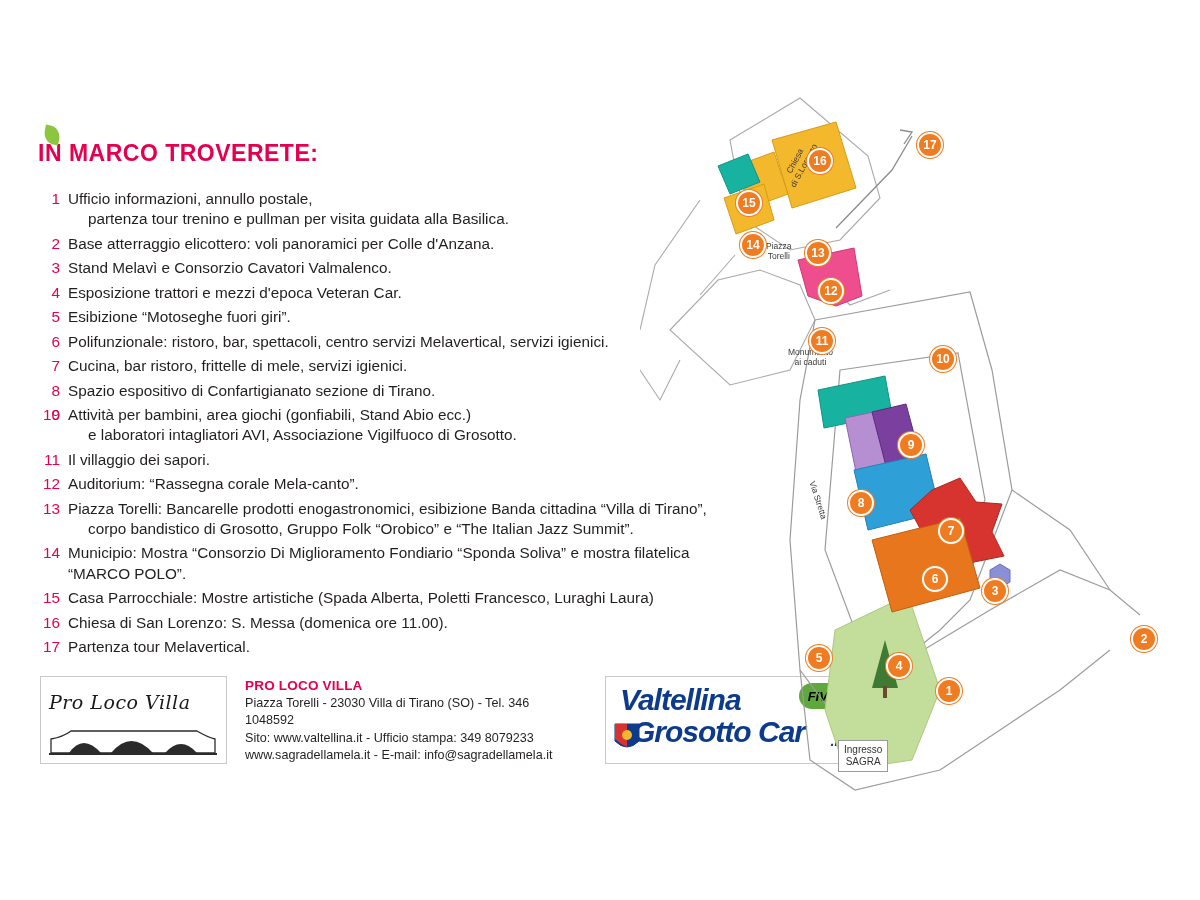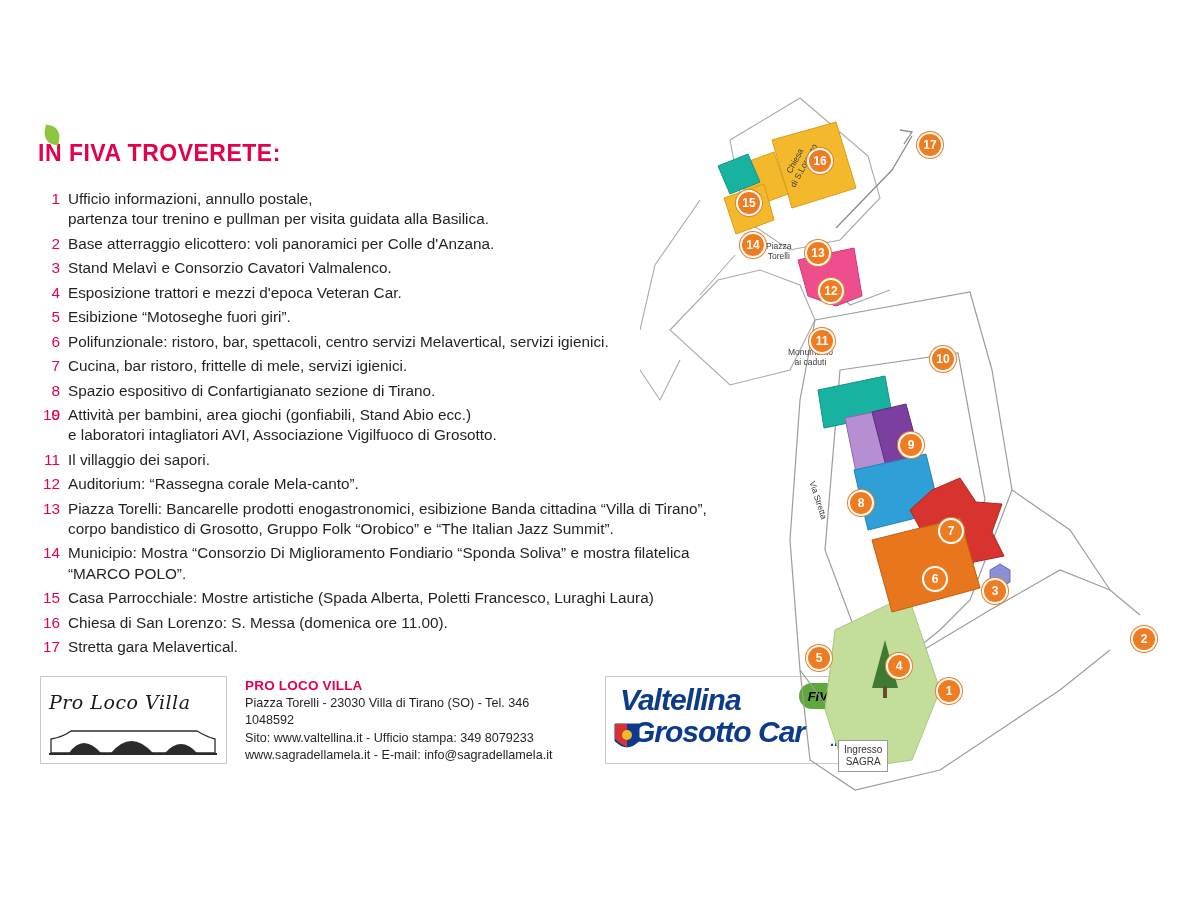--- a/index.html
+++ b/index.html
@@ -39,21 +39,21 @@
     font-size:15.3px;
     color:#231f20;
     line-height:1.31;
   }
   ul.items li .num{
     position:absolute;left:0;top:0;
     width:22px;text-align:right;
     color:#e5004f;
     font-size:15.3px;
   }
-  ul.items li .l2{display:block;}
+  ul.items li .l2{display:block;margin-left:20px;}
 
   
   .footer{position:absolute;left:40px;top:676px;display:flex;gap:18px;align-items:flex-start;}
   .proloco-box{
     width:185px;height:86px;
     border:1px solid #c9c9c9;
     position:relative;
     background:#fff;
     overflow:hidden;
   }
@@ -140,39 +140,39 @@
     padding:3px 5px;text-align:center;line-height:1.2;
   }
 </style>
 </head>
 <body>
 
 <div class="page">
 
   <div class="legend">
     <div class="leaf"></div>
-    <h1 class="legend-title">IN FIVA TROVERETE:</h1>
+    <h1 class="legend-title">IN MARCO TROVERETE:</h1>
     <ul class="items">
       <li><span class="num">1</span><span>Ufficio informazioni, annullo postale,</span><span class="l2">partenza tour trenino e pullman per visita guidata alla Basilica.</span></li>
       <li><span class="num">2</span><span>Base atterraggio elicottero: voli panoramici per Colle d'Anzana.</span></li>
       <li><span class="num">3</span><span>Stand Melavì e Consorzio Cavatori Valmalenco.</span></li>
       <li><span class="num">4</span><span>Esposizione trattori e mezzi d'epoca Veteran Car.</span></li>
       <li><span class="num">5</span><span>Esibizione “Motoseghe fuori giri”.</span></li>
       <li><span class="num">6</span><span>Polifunzionale: ristoro, bar, spettacoli, centro servizi Melavertical, servizi igienici.</span></li>
       <li><span class="num">7</span><span>Cucina, bar ristoro, frittelle di mele, servizi igienici.</span></li>
       <li><span class="num">8</span><span>Spazio espositivo di Confartigianato sezione di Tirano.</span></li>
       <li><span class="num">9</span></li>
       <li><span class="num">10</span><span>Attività per bambini, area giochi (gonfiabili, Stand Abio ecc.)</span><span class="l2">e laboratori intagliatori AVI, Associazione Vigilfuoco di Grosotto.</span></li>
       <li><span class="num">11</span><span>Il villaggio dei sapori.</span></li>
       <li><span class="num">12</span><span>Auditorium: “Rassegna corale Mela-canto”.</span></li>
       <li><span class="num">13</span><span>Piazza Torelli: Bancarelle prodotti enogastronomici, esibizione Banda cittadina “Villa di Tirano”,</span><span class="l2">corpo bandistico di Grosotto, Gruppo Folk “Orobico” e “The Italian Jazz Summit”.</span></li>
       <li><span class="num">14</span><span>Municipio: Mostra “Consorzio Di Miglioramento Fondiario “Sponda Soliva” e mostra filatelica “MARCO POLO”.</span></li>
       <li><span class="num">15</span><span>Casa Parrocchiale: Mostre artistiche (Spada Alberta, Poletti Francesco, Luraghi Laura)</span></li>
       <li><span class="num">16</span><span>Chiesa di San Lorenzo: S. Messa (domenica ore 11.00).</span></li>
-      <li><span class="num">17</span><span>Stretta gara Melavertical.</span></li>
+      <li><span class="num">17</span><span>Partenza tour Melavertical.</span></li>
     </ul>
   </div>
 
   <div class="footer">
 
     <div class="proloco-box">
       <div class="pl-script">Pro Loco Villa</div>
       <svg class="pl-bridge" viewBox="0 0 168 34">
         <rect x="0" y="0" width="168" height="34" fill="#ffffff"></rect>
         <path d="M2 30 L2 16 Q14 14 22 8 L148 8 Q158 14 166 16 L166 30 Z" fill="none" stroke="#2b2b2b" stroke-width="1.3"></path>

